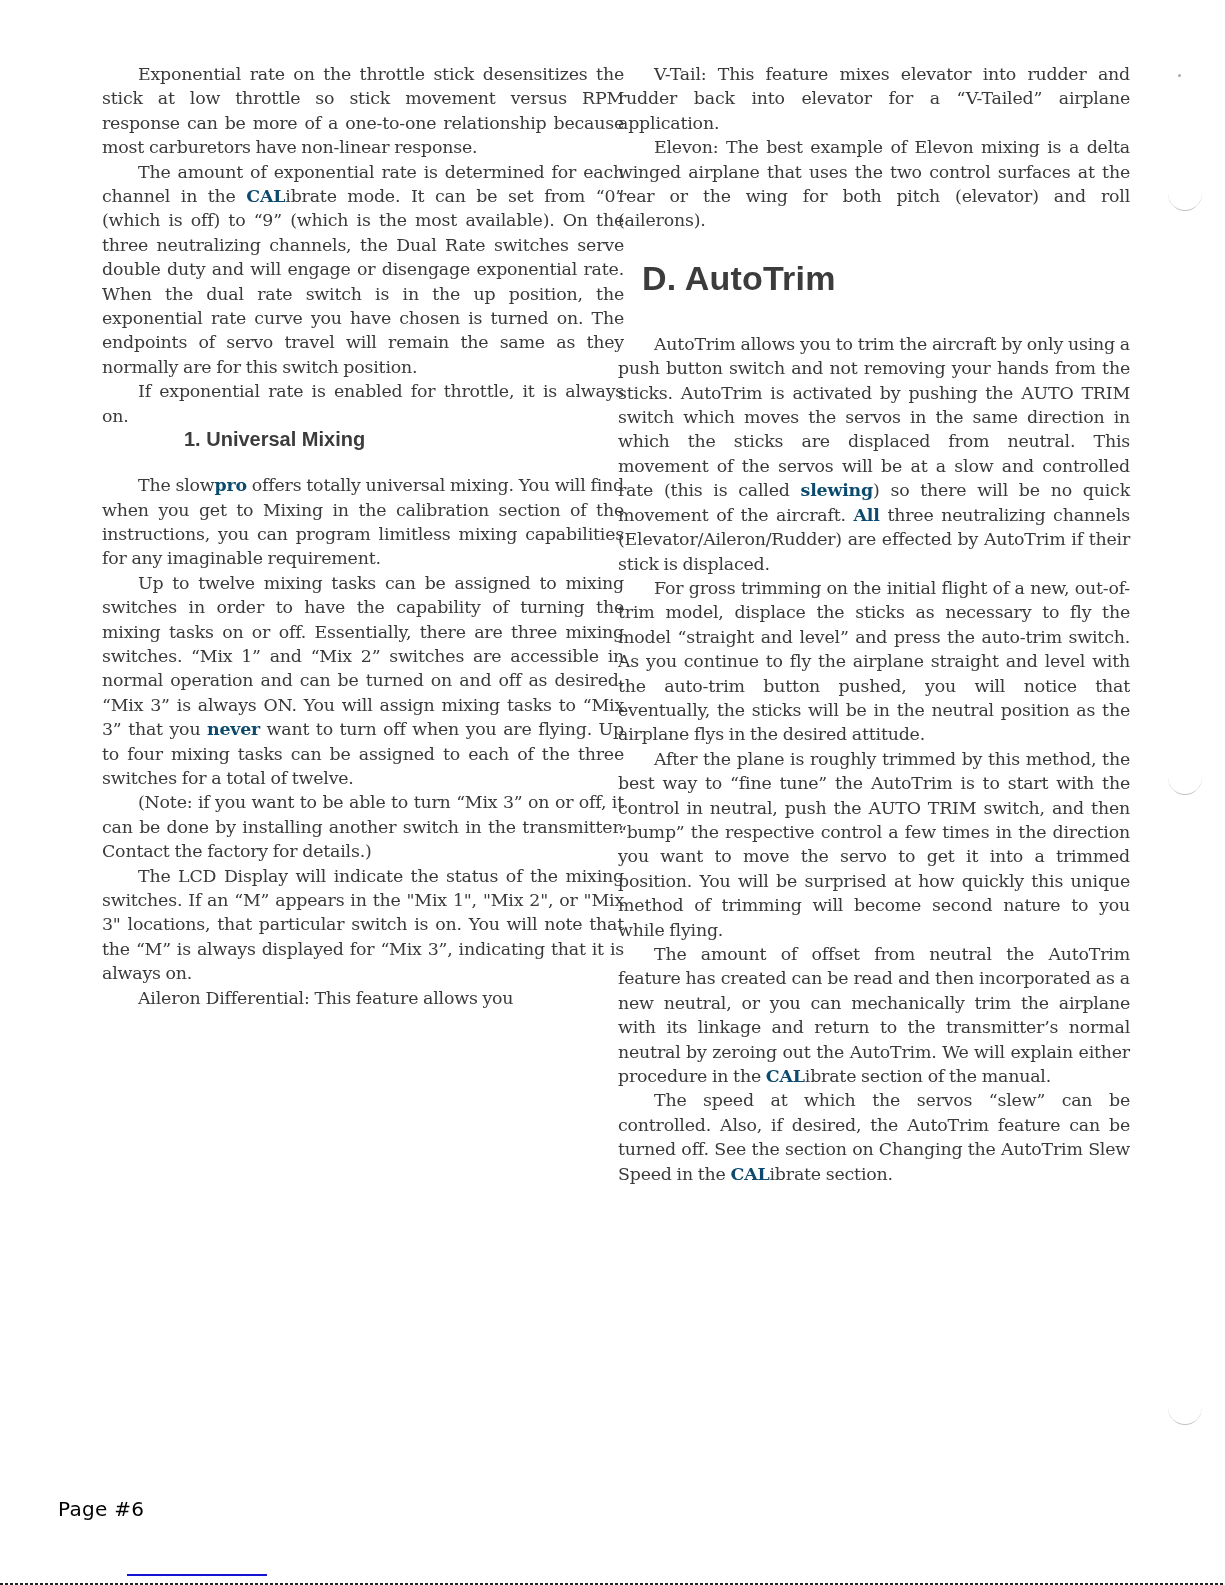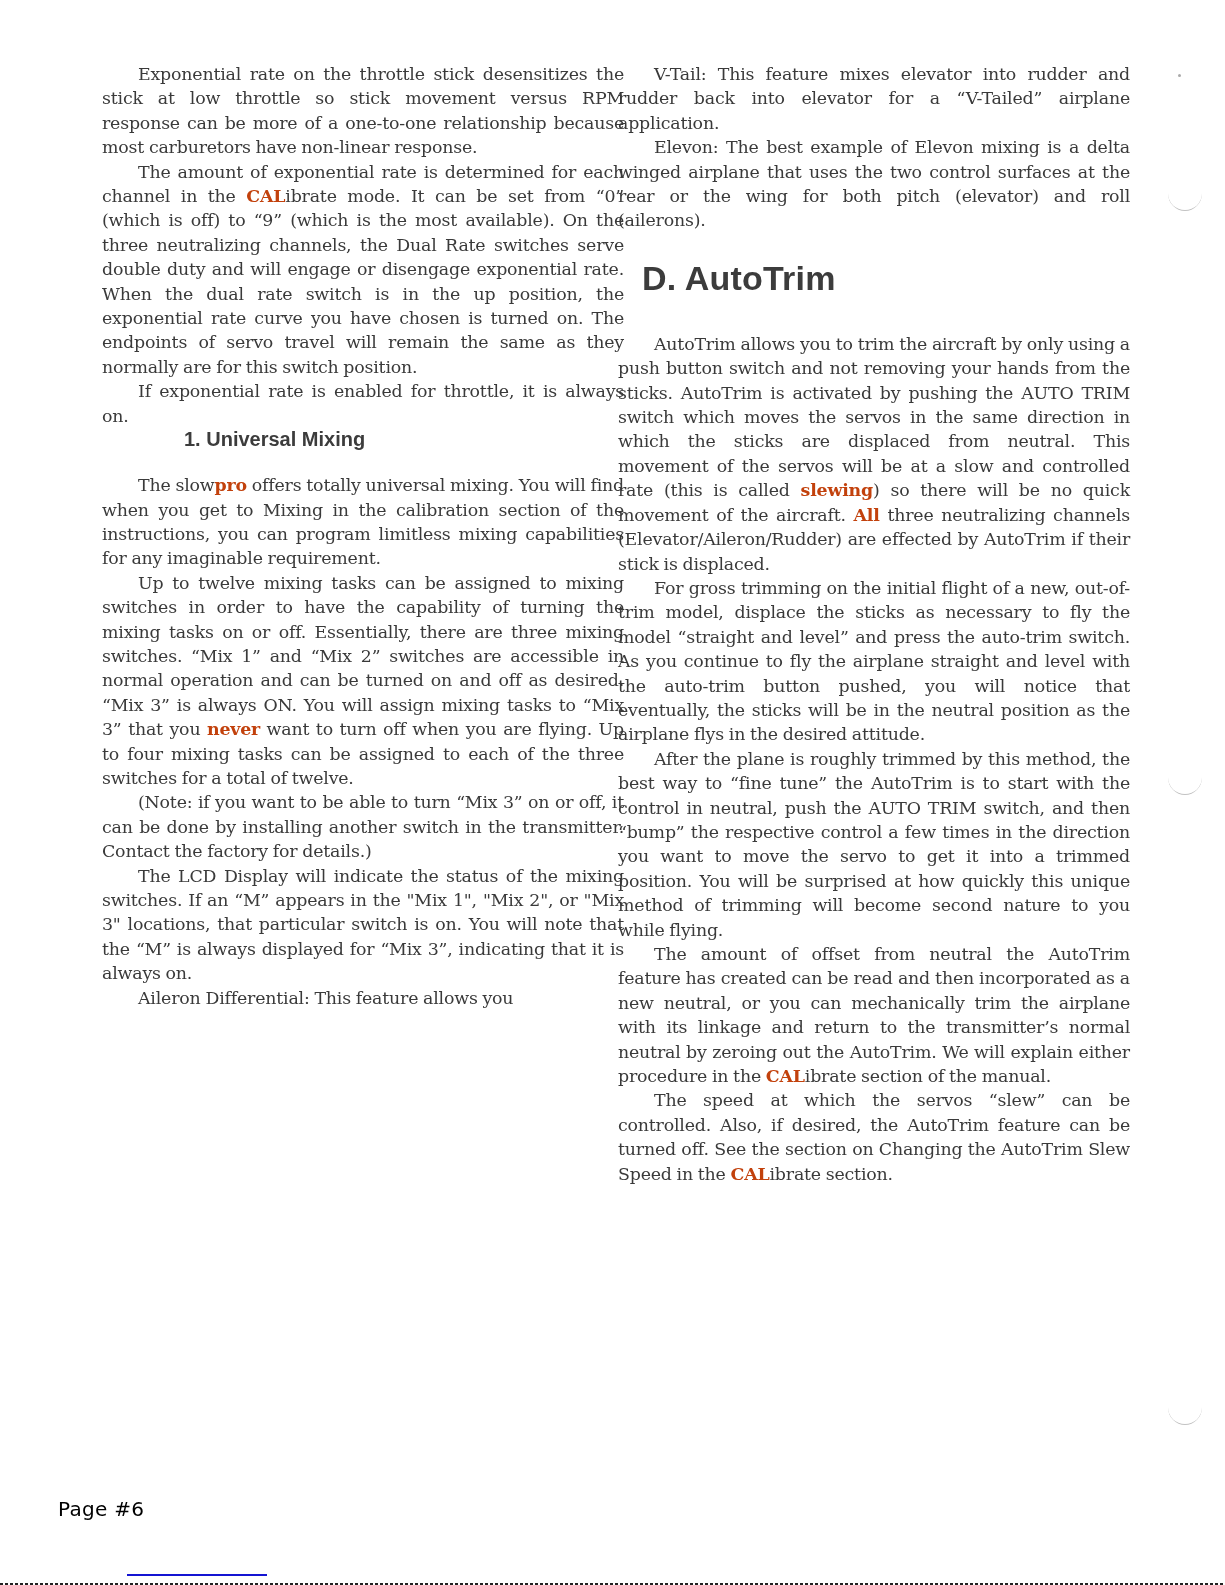--- a/index.html
+++ b/index.html
@@ -11,21 +11,21 @@
   .page { position: absolute; inset: 0; }
   .col { position: absolute; top: 62px; }
   .col-left { left: 76px; width: 522px; margin-left: 26px; }
   .col-right { left: 618px; width: 512px; }
   .para {
     font-size: 17.4px; line-height: 24.4px; margin: 0;
     text-align: justify; text-indent: 36px; letter-spacing: -0.2px;
     word-spacing: -0.5px;
   }
   .para.noindent { text-indent: 0; }
-  .para b { font-weight: bold; color: #c2410c; }
+  .para b { font-weight: bold; color: #0c4a6e; }
   .h-section {
     font-family: "Liberation Sans", "DejaVu Sans", sans-serif;
     font-weight: bold; font-size: 34px; color: #3c3c3c;
     margin: 0; padding-left: 24px; letter-spacing: 0.2px;
   }
   .h-sub {
     font-family: "Liberation Sans", "DejaVu Sans", sans-serif;
     font-weight: bold; font-size: 20px; color: #3c3c3c;
     margin: 0; padding-left: 82px;
   }

